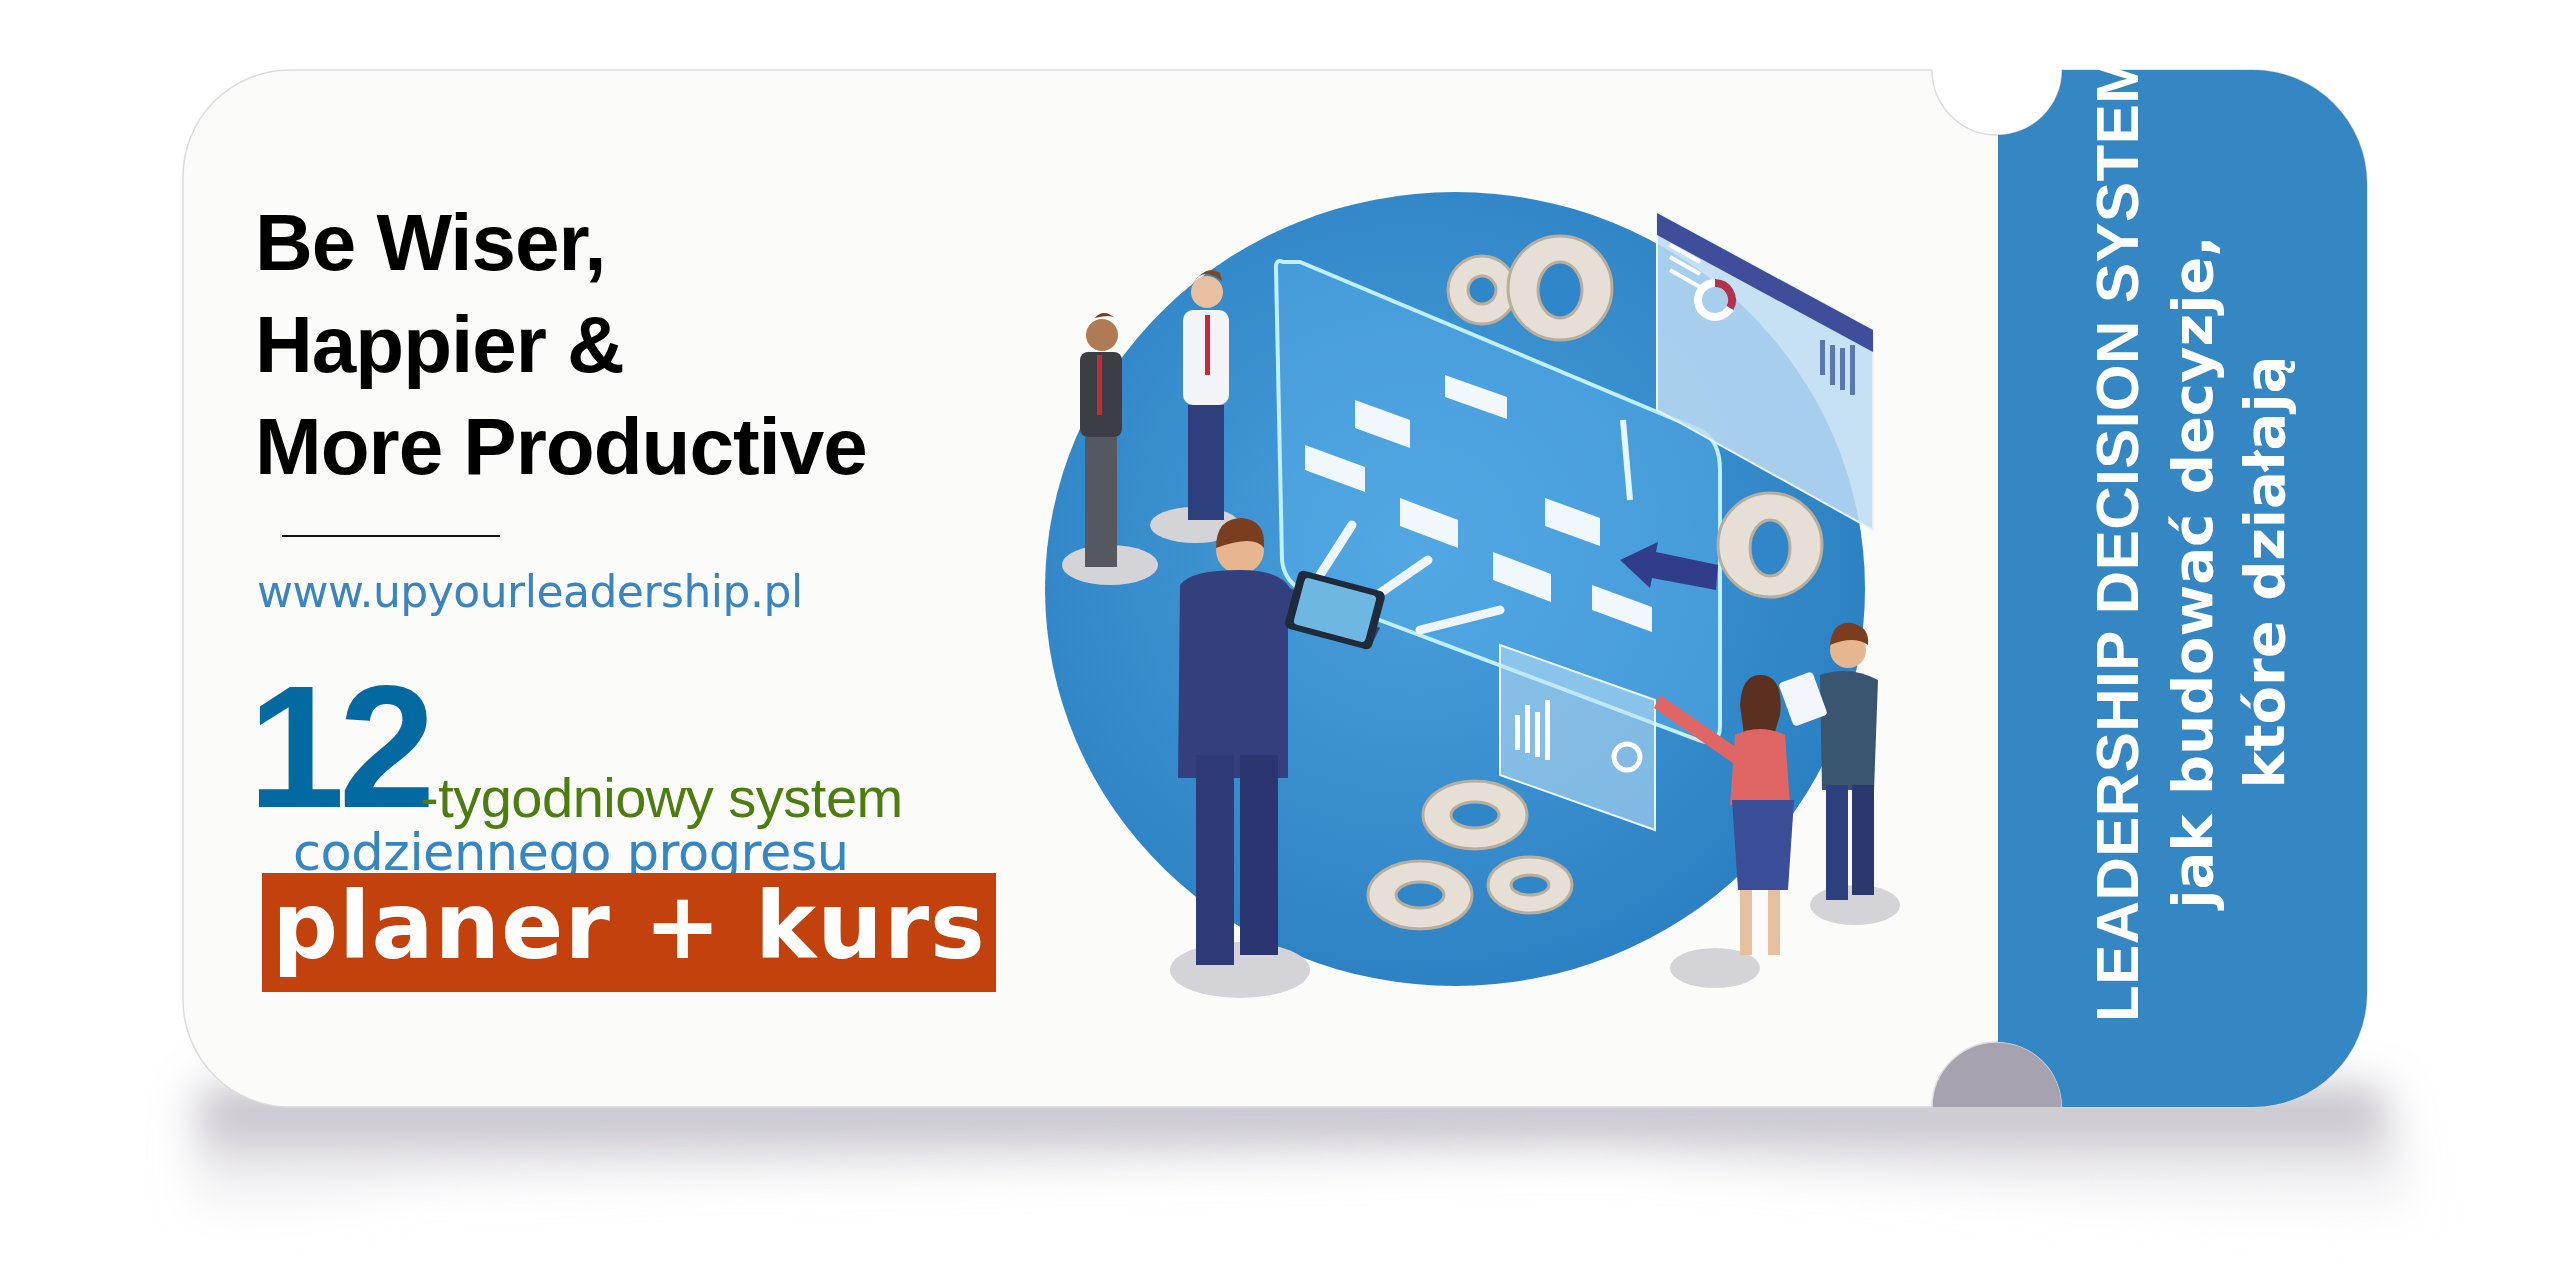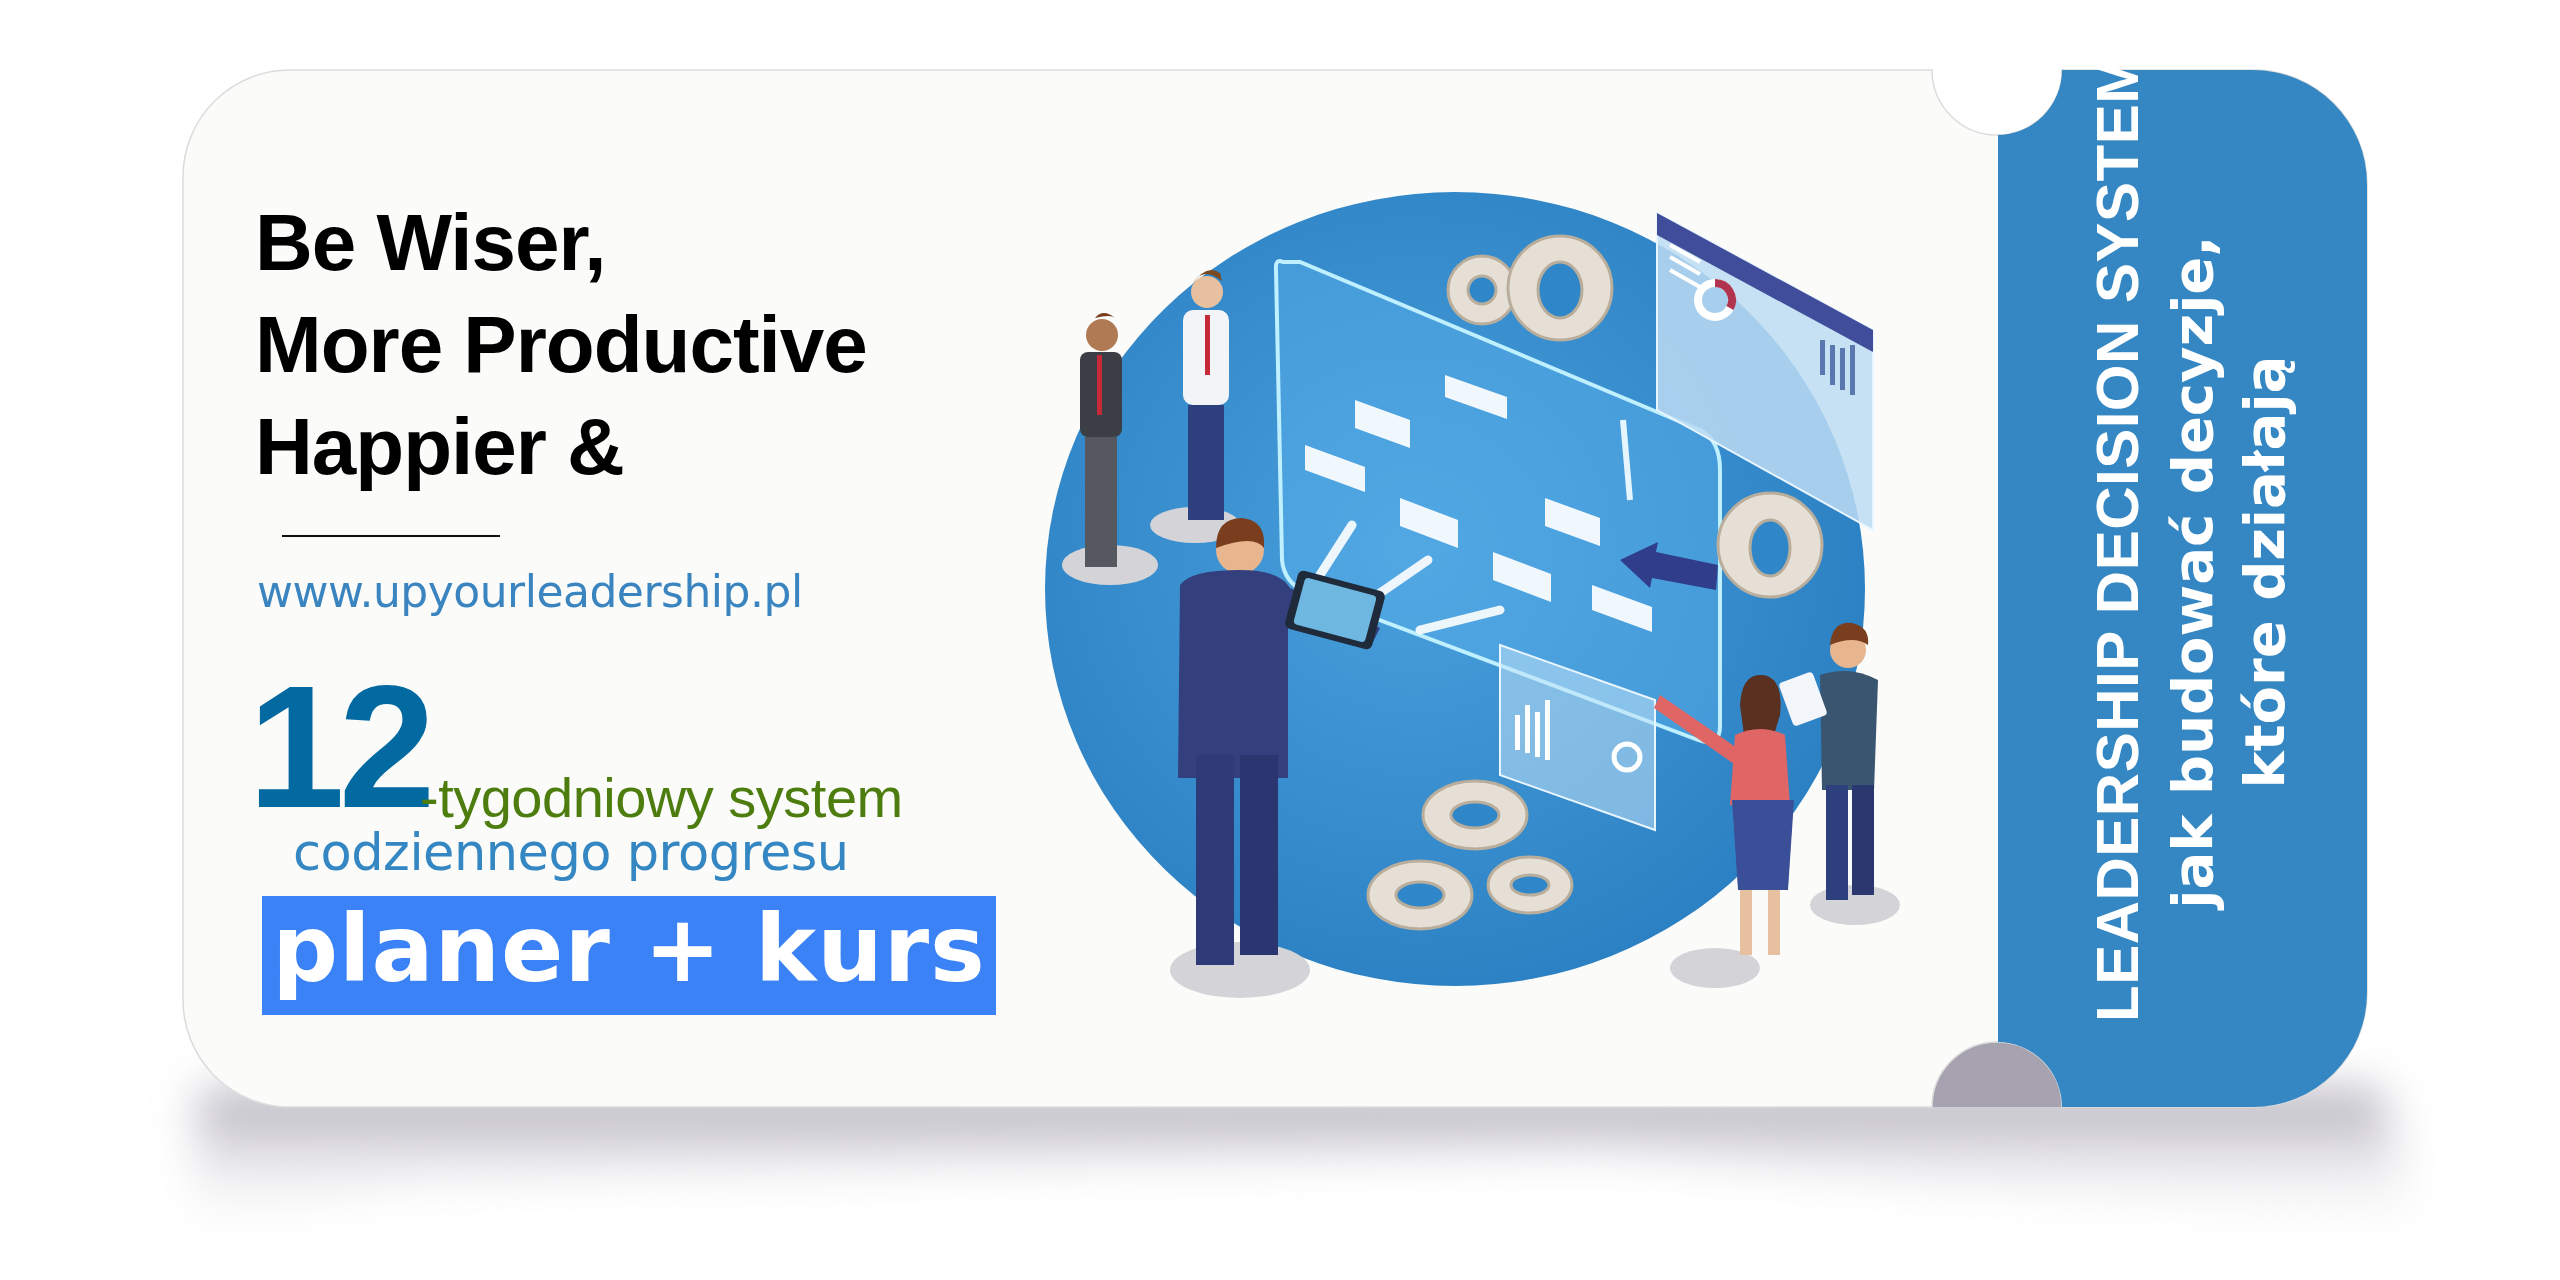--- a/index.html
+++ b/index.html
@@ -33,22 +33,22 @@
     position:absolute; left:420px; top:768px;
     font-family:"Liberation Sans", sans-serif; font-weight:400;
     font-size:56px; line-height:60px; color:#4d7c0f; white-space:nowrap; letter-spacing:-0.5px;
   }
   .sub2 {
     position:absolute; left:293px; top:823px;
     font-family:"DejaVu Sans", sans-serif; font-weight:400;
     font-size:51px; line-height:60px; color:#3487c2; white-space:nowrap; letter-spacing:-0.5px;
   }
   .cta {
-    position:absolute; left:262px; top:896px; width:734px; height:119px;
-    background:#3b82f6; color:#fff;
+    position:absolute; left:262px; top:873px; width:734px; height:119px;
+    background:#c2410c; color:#fff;
     display:flex; align-items:center; justify-content:center;
     font-family:"DejaVu Sans", sans-serif; font-weight:700; font-size:92px;
     letter-spacing:1px; white-space:nowrap;
   }
   .cta span { position:relative; top:-6px; }
 
   .side-text {
     position:absolute; left:2190px; top:572px;
     transform: translate(-50%, -50%) rotate(-90deg);
     width:900px; text-align:center; color:#fff; white-space:nowrap;
@@ -225,22 +225,22 @@
           <rect x="1826" y="785" width="22" height="115" fill="#2d3f7c"></rect>
           <rect x="1852" y="785" width="22" height="110" fill="#2b376f"></rect>
           <rect x="1785" y="676" width="36" height="46" rx="4" fill="#f3f6fa" transform="rotate(-20 1803 699)"></rect>
         </g>
       </g>
     </g>
   </svg>
 
   <div class="headline">
     <div>Be Wiser,</div>
+    <div>Happier &amp;</div>
     <div>More Productive</div>
-    <div>Happier &amp;</div>
   </div>
 
   <div class="divider"></div>
 
   <div class="url">www.upyourleadership.pl</div>
 
   <div class="big-num">12</div>
   <div class="sub1">-tygodniowy system</div>
   <div class="sub2">codziennego progresu</div>
 

